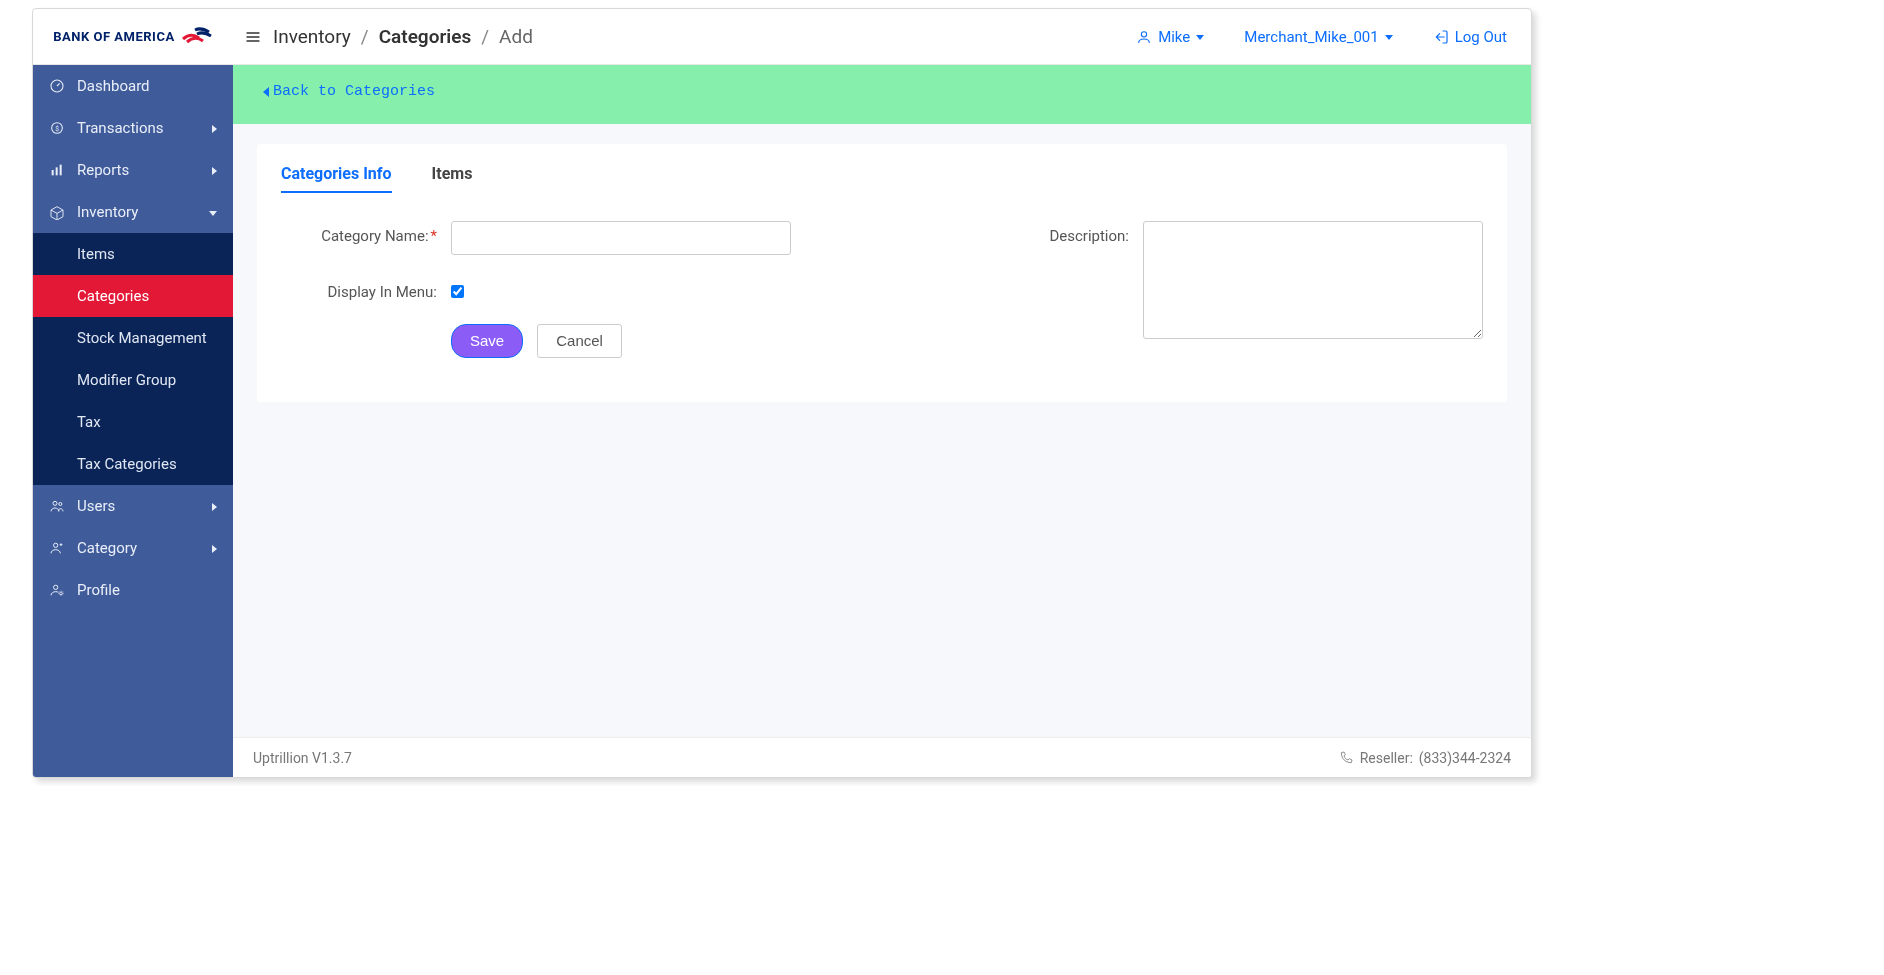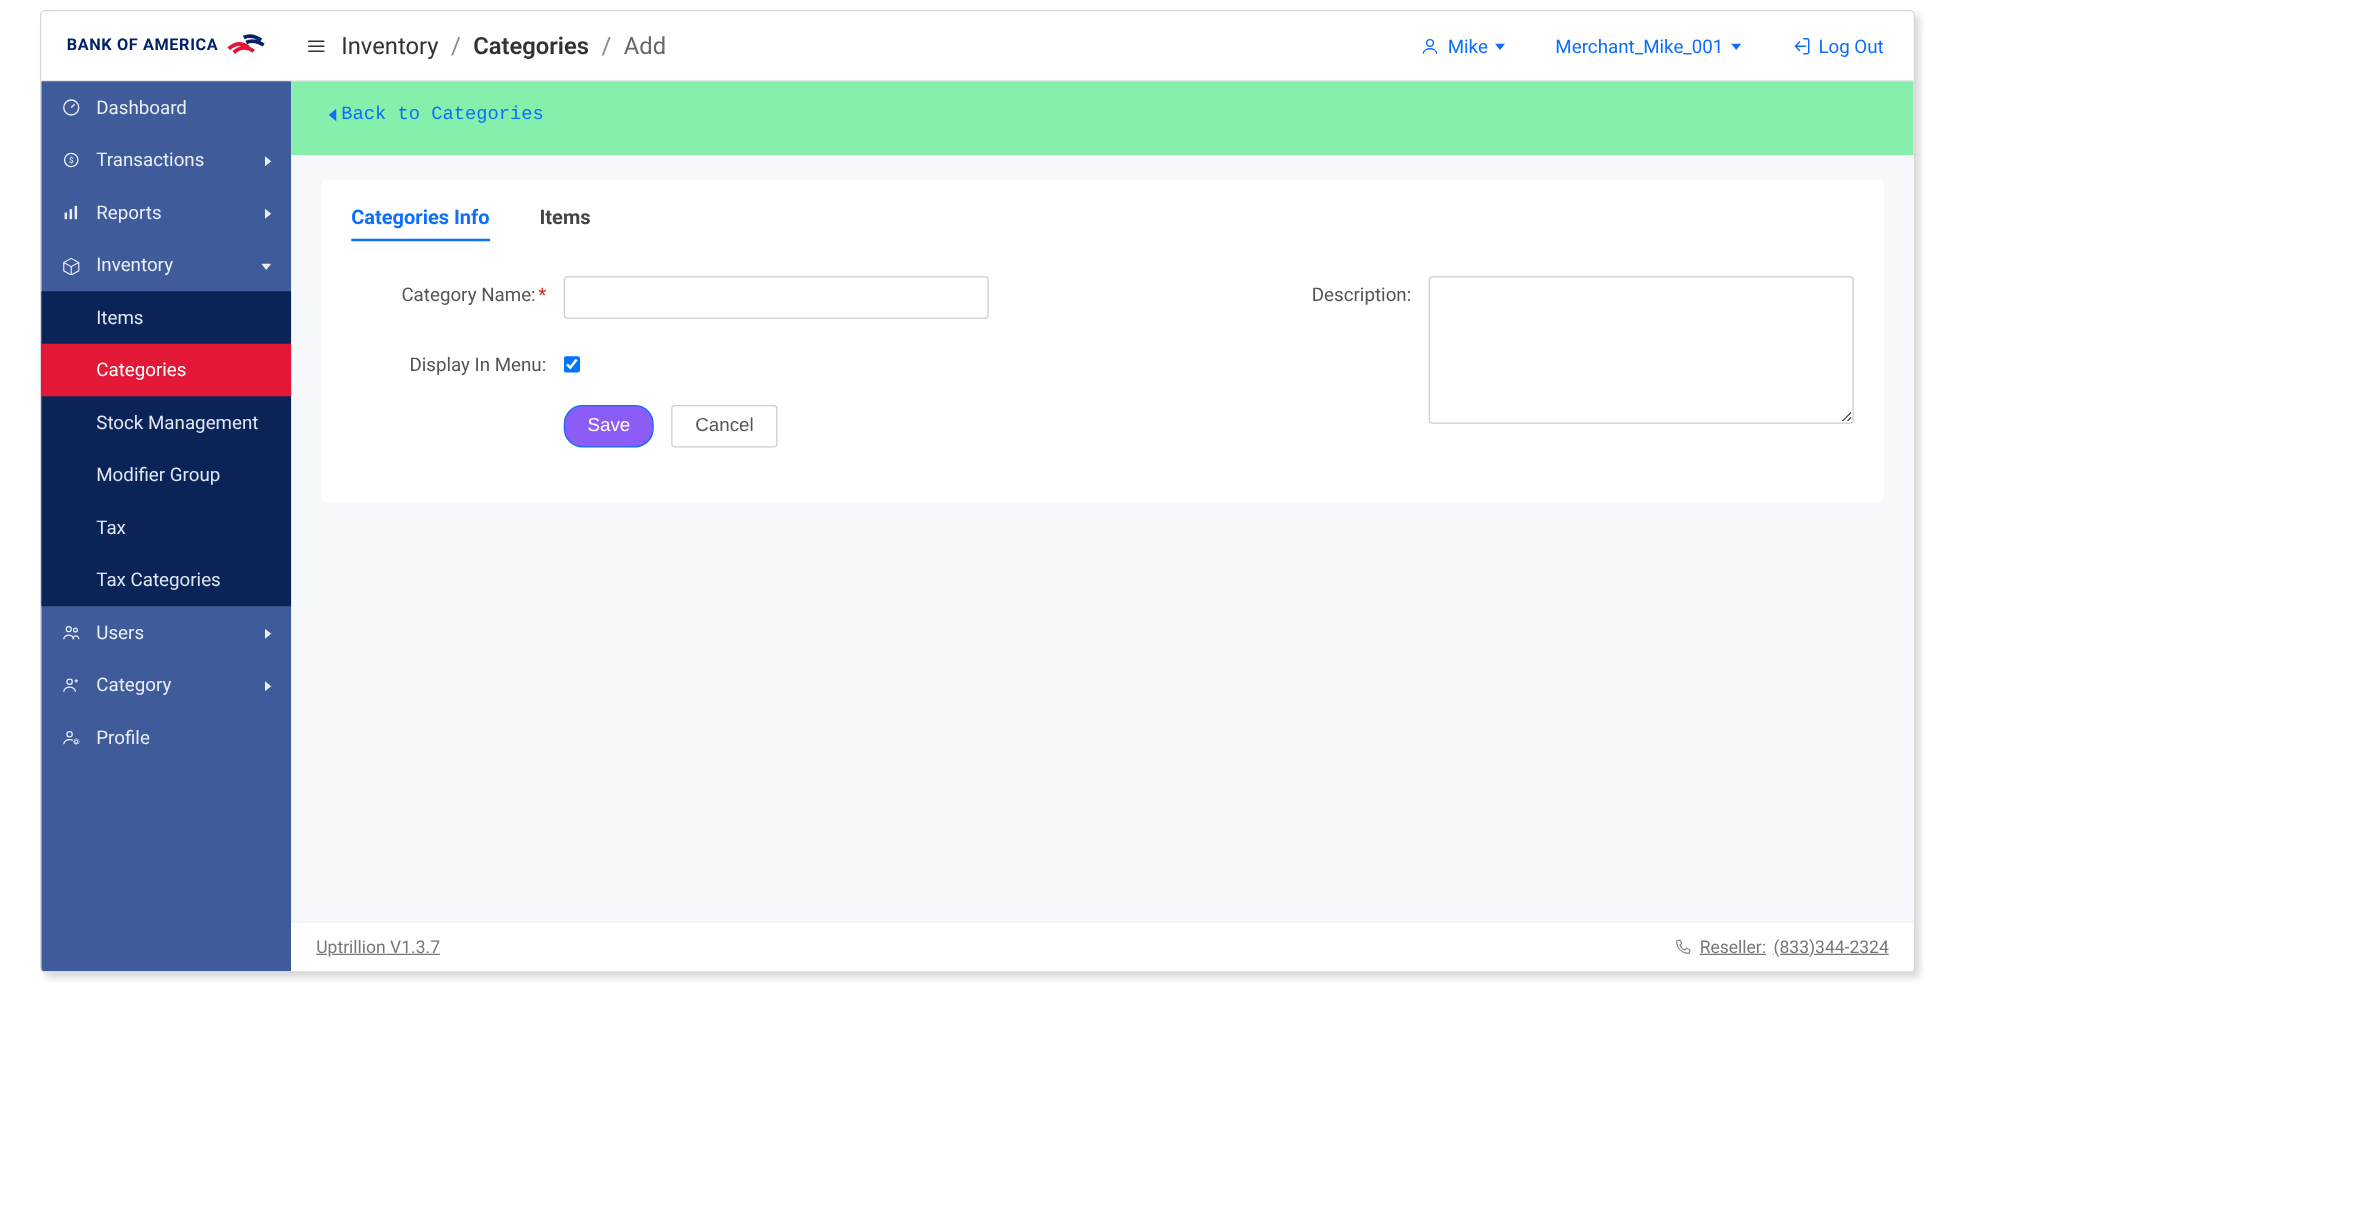--- a/index.html
+++ b/index.html
@@ -212,21 +212,20 @@
     .footer {
       margin-top: auto;
       height: 40px;
       background: #fff;
       border-top: 1px solid #eee;
       display: flex;
       align-items: center;
       padding: 0 20px;
       color: #777;
       font-size: 14px;
-      text-decoration: underline;
     }
     .footer-right { margin-left: auto; display: flex; align-items: center; gap: 6px; color: #777; }
     .chev-down::after { content: ""; display:inline-block; width:0;height:0;border-left:4px solid transparent;border-right:4px solid transparent;border-top:5px solid currentColor; vertical-align: middle;}
     .chev-right::after { content: ""; display:inline-block; width:0;height:0;border-top:4px solid transparent;border-bottom:4px solid transparent;border-left:5px solid currentColor; vertical-align: middle;}
     .chev-left::before { content: ""; display:inline-block; width:0;height:0;border-top:5px solid transparent;border-bottom:5px solid transparent;border-right:6px solid currentColor; vertical-align: middle; margin-right:2px;}
     .icon-svg { width:16px; height:16px; flex-shrink:0; }
   </style>
 </head>
 <body>
 

